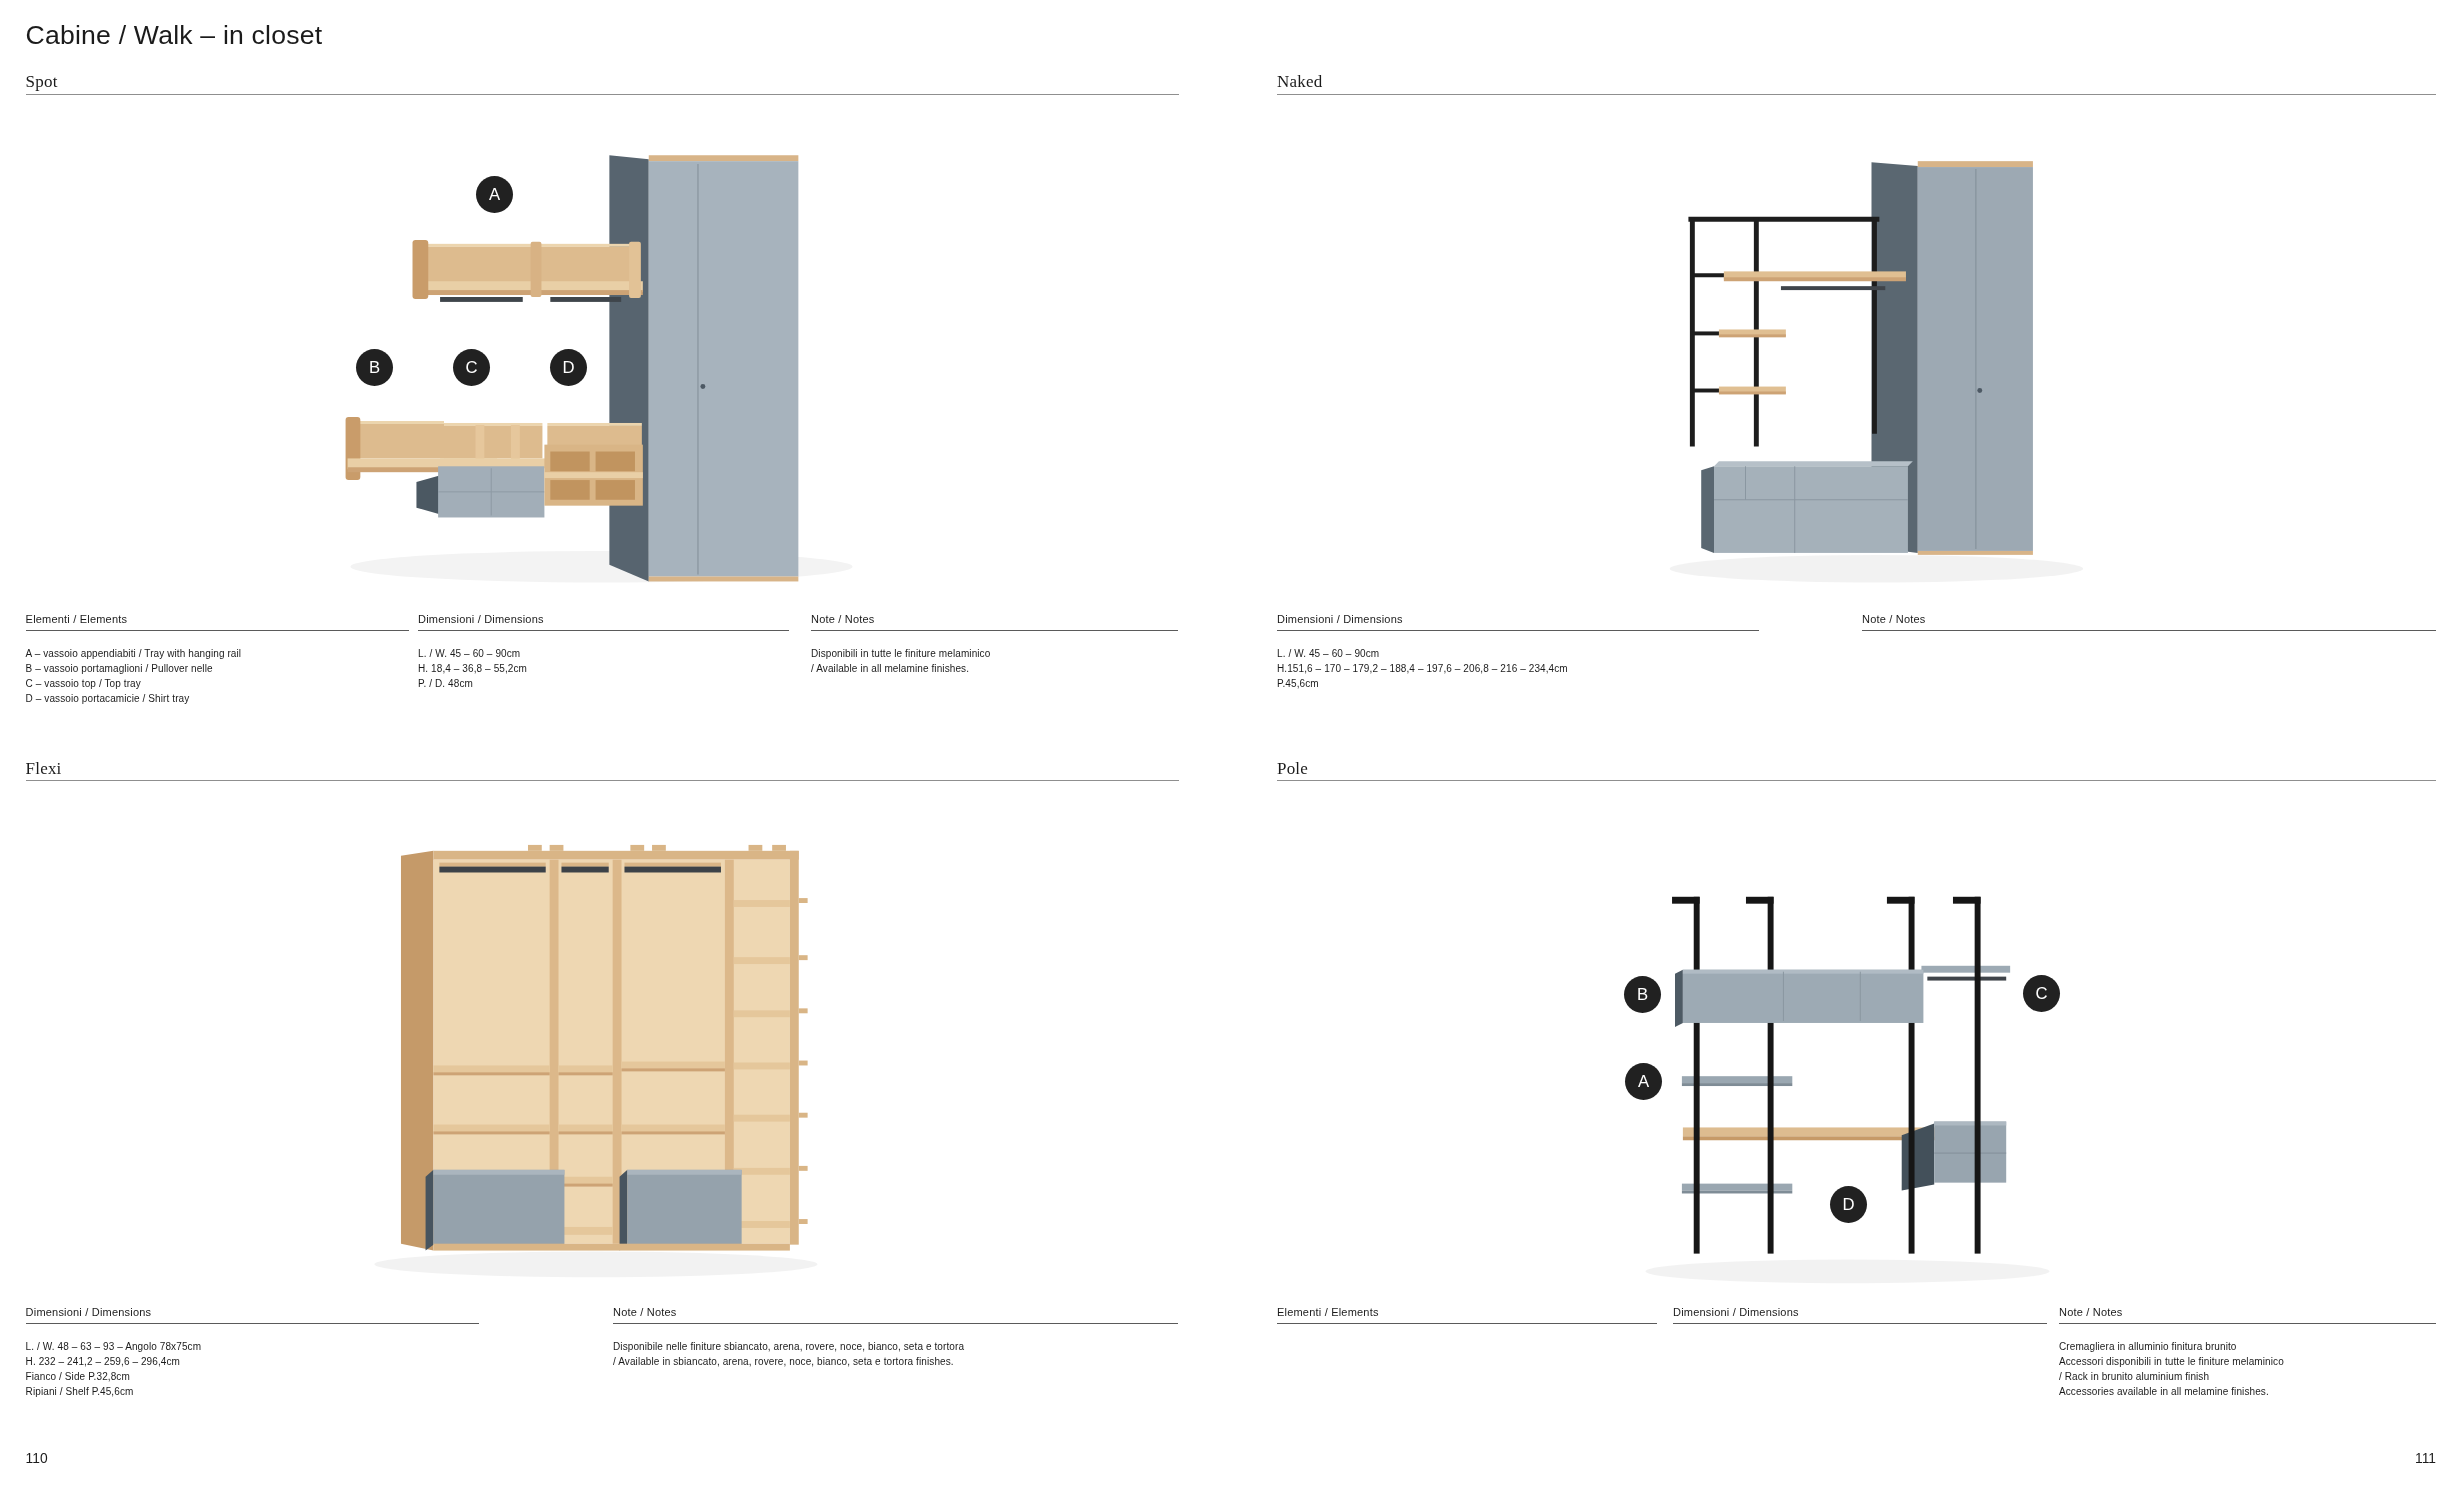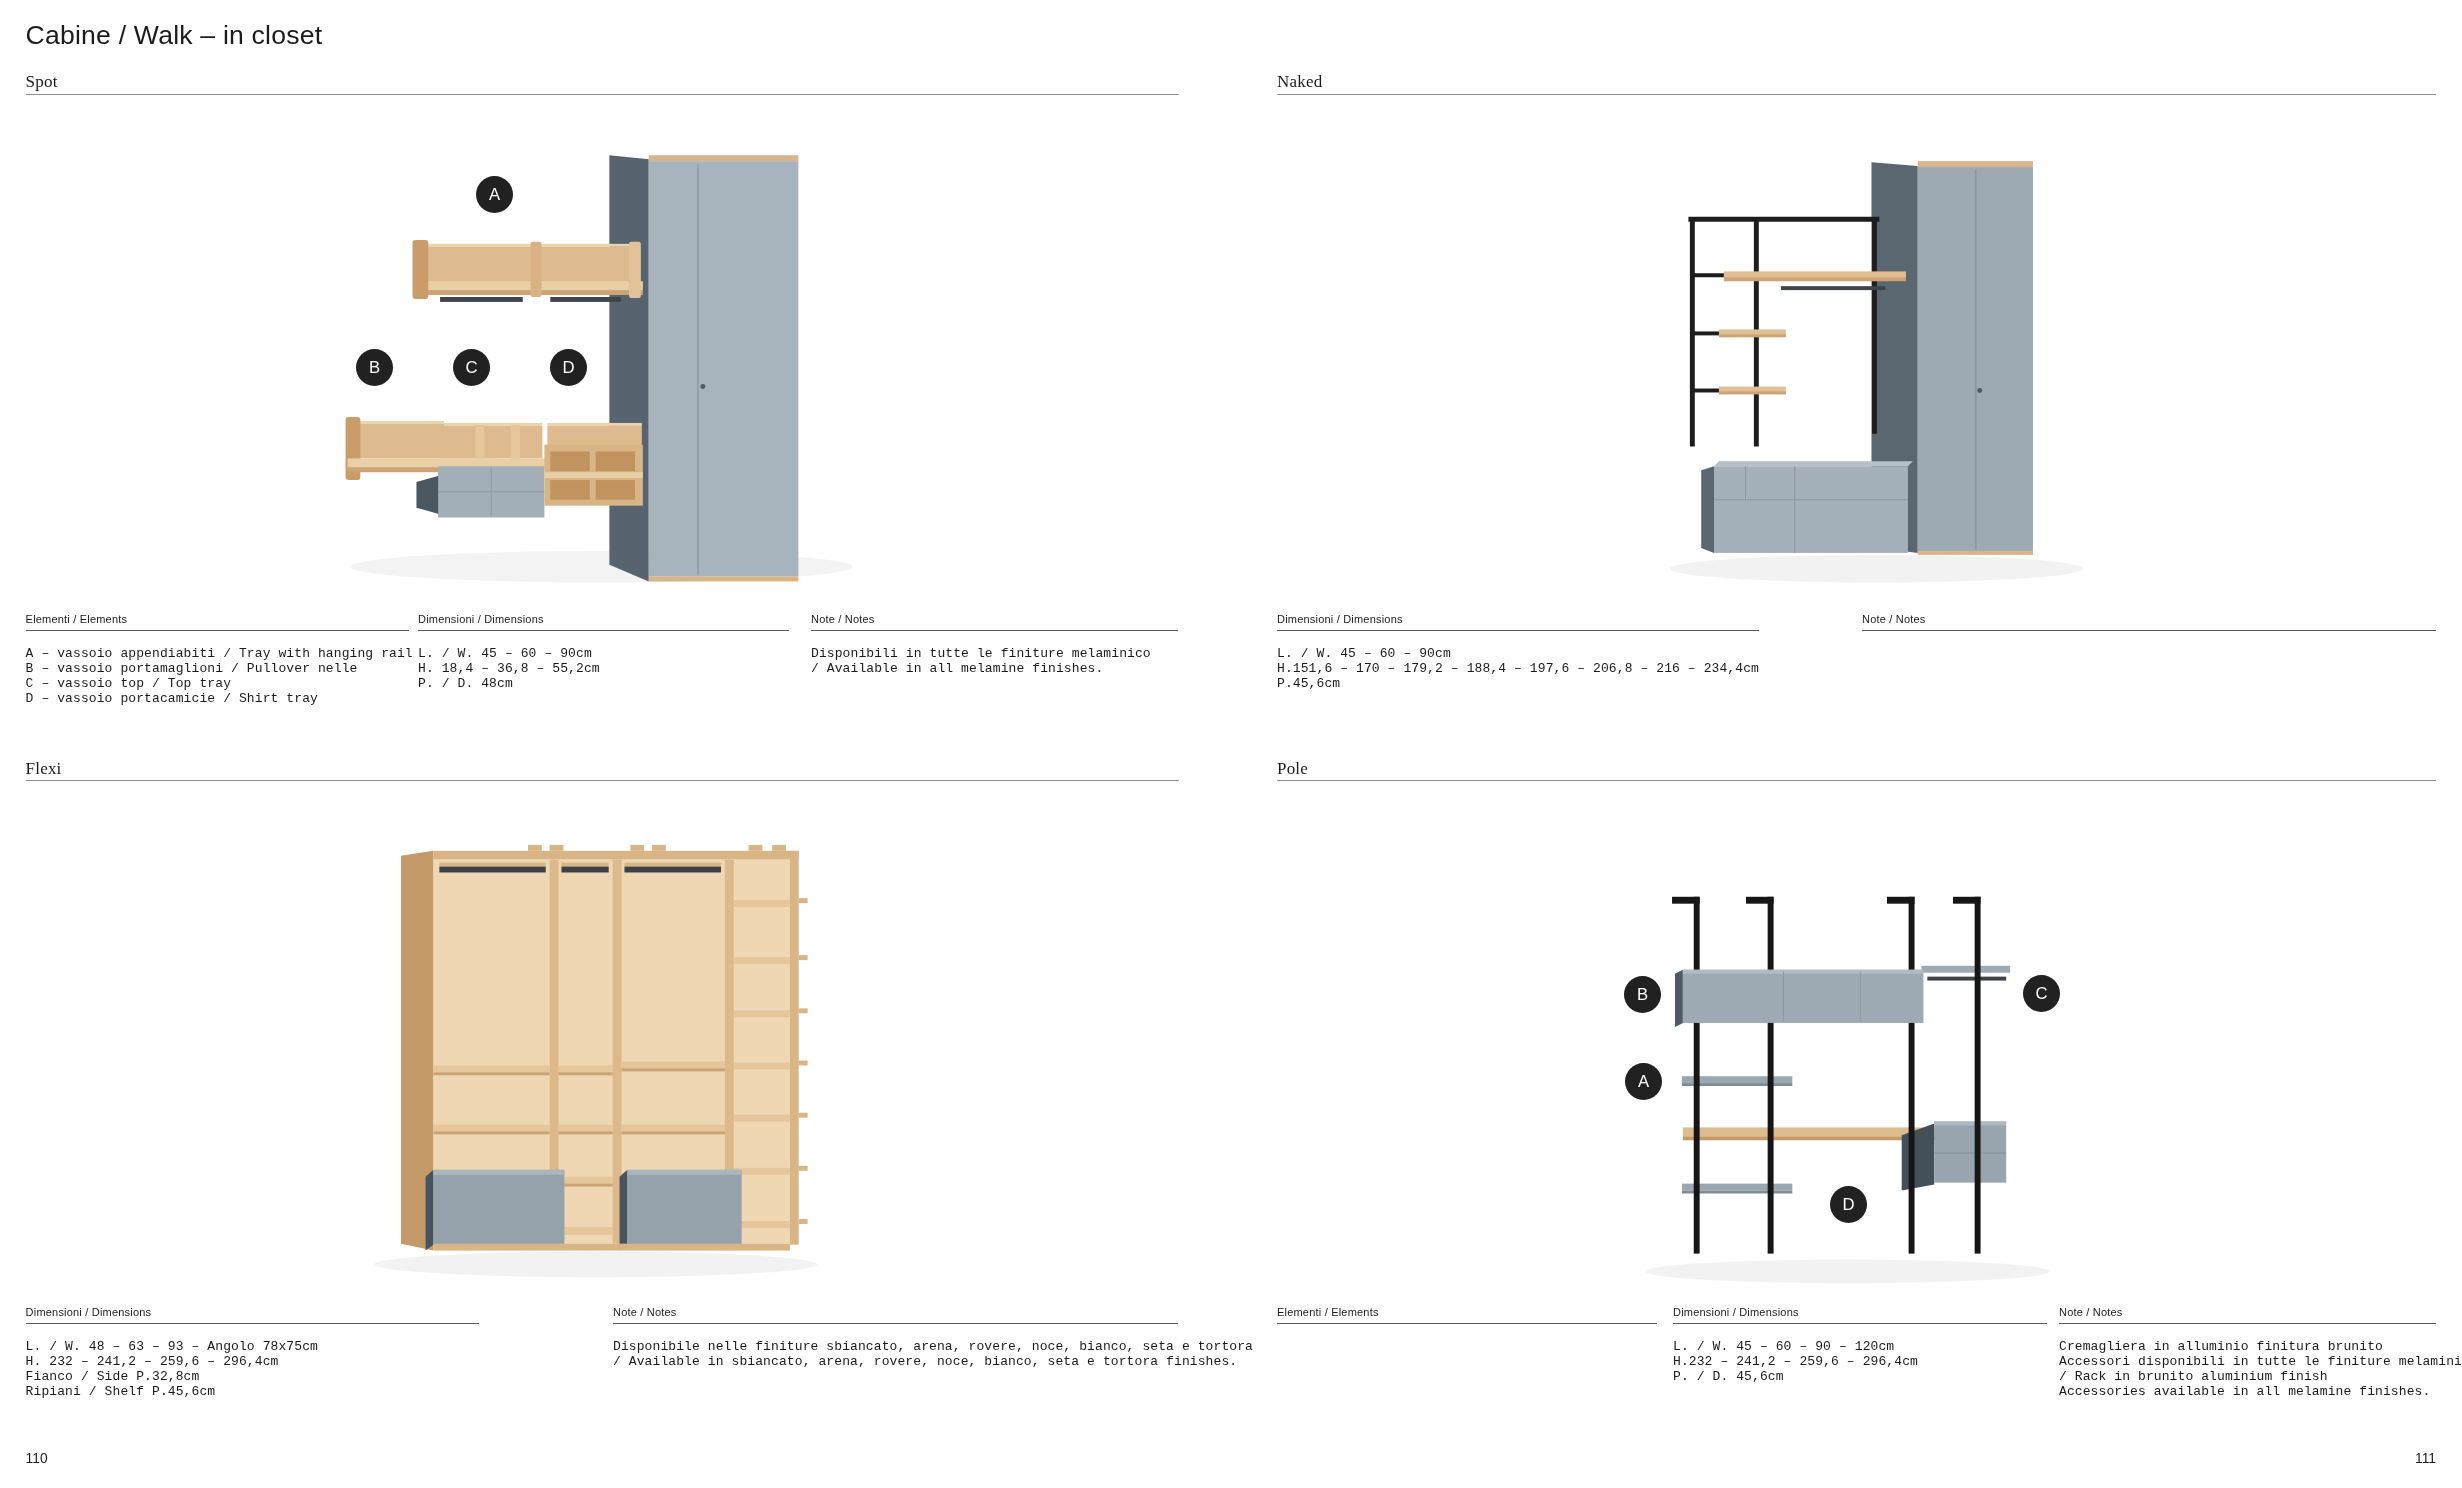--- a/index.html
+++ b/index.html
@@ -4,21 +4,21 @@
 <style>
   * { margin:0; padding:0; box-sizing:border-box; }
   html,body { width:2463px; height:1488px; background:#ffffff; overflow:hidden;
               font-family:"Liberation Sans", sans-serif; color:#1b1b1b; }
   .abs { position:absolute; }
   .page-title { font-size:26.6px; font-weight:400; letter-spacing:0.2px; }
   .section-label { font-size:17px; letter-spacing:0.2px;font-family:Liberation Serif, serif; }
   .section-rule { border-top:1px solid #8f8f8f; height:0; }
   .col-header { font-size:11px; line-height:15.8px; letter-spacing:0.2px;
                 padding-bottom:2px; border-bottom:1px solid #5a5a5a; }
-  .spec-lines { font-size:13px; line-height:15.3px; letter-spacing:0.1px;font-family:Liberation Mono, monospace; }
+  .spec-lines { font-size:10px; line-height:15.3px; letter-spacing:0.1px; }
   .spec-lines div { white-space:nowrap; }
   .badge { position:absolute; width:37px; height:37px; border-radius:50%;
            background:#212121; color:#fff; display:flex; align-items:center;
            justify-content:center; font-size:16.7px; z-index:5; }
   .pagenum { font-size:13.8px; }
   svg { display:block; }
 </style>
 </head>
 <body>
 
@@ -309,25 +309,20 @@
 </div>
 <div class="badge" style="left:1830px; top:1186px;">
   <span>D</span>
 </div>
 
 <div class="abs" style="left:1277px; top:1305px; width:380px;">
   <div class="col-header">Elementi / Elements</div>
 </div>
 <div class="abs" style="left:1673px; top:1305px; width:374px;">
   <div class="col-header">Dimensioni / Dimensions</div>
-  <div class="spec-lines" style="margin-top:14.8px;">
-    <div>L. / W. 45 – 60 – 90 – 120cm</div>
-    <div>H.232 – 241,2 – 259,6 – 296,4cm</div>
-    <div>P. / D. 45,6cm</div>
-  </div>
 </div>
 <div class="abs" style="left:2059px; top:1305px; width:377px;">
   <div class="col-header">Note / Notes</div>
   <div class="spec-lines" style="margin-top:14.8px;">
     <div>Cremagliera in alluminio finitura brunito</div>
     <div>Accessori disponibili in tutte le finiture melaminico</div>
     <div>/ Rack in brunito aluminium finish</div>
     <div>Accessories available in all melamine finishes.</div>
   </div>
 </div>

